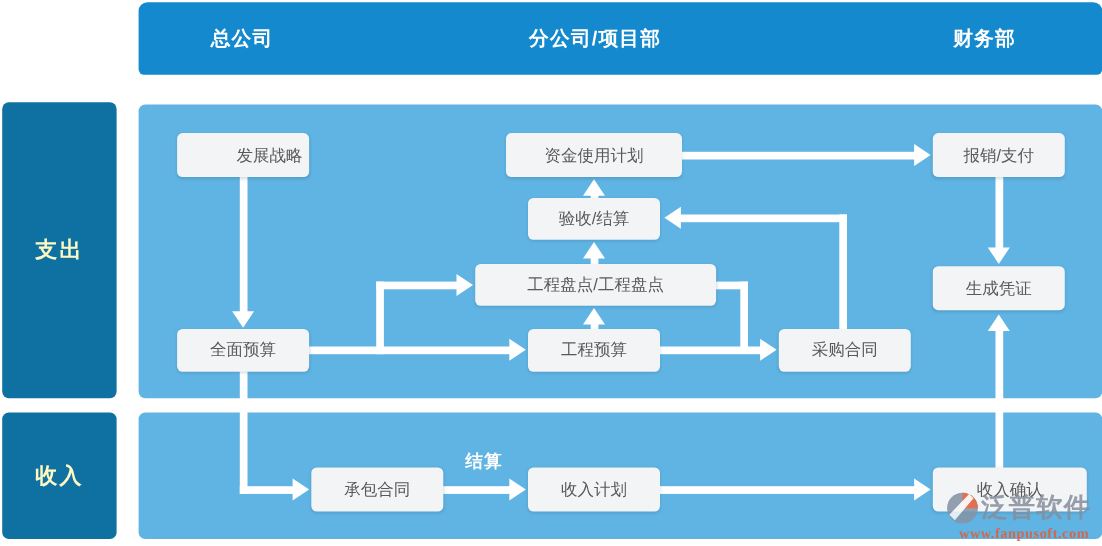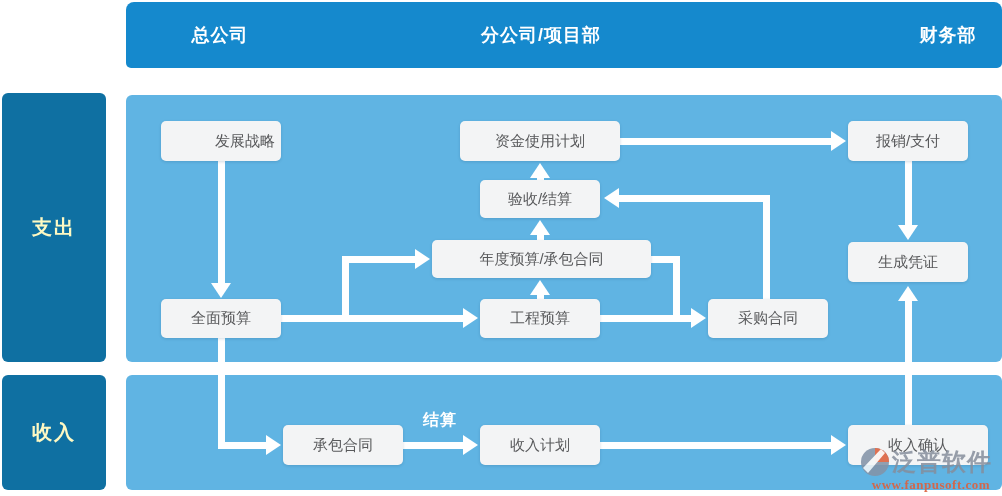--- a/index.html
+++ b/index.html
@@ -63,21 +63,21 @@
   .logo-icon{display:block;opacity:0.88;}
 </style>
 </head>
 <body>
 
 <div class="stage">
 
   <div class="swimlane-header">
     <span class="header-label" style="left:94px">总公司</span>
     <span class="header-label" style="left:415px">分公司/项目部</span>
-    <span class="header-label" style="left:822px">财务部</span>
+    <span class="header-label" style="left:769px">财务部</span>
   </div>
 
   <div class="lane-tab" style="top:93px;height:269px">
     <span>支出</span>
   </div>
   <div class="lane-tab" style="top:375px;height:115px">
     <span>收入</span>
   </div>
 
   <div class="lane-panel" style="top:95px;height:267px"></div>
@@ -114,21 +114,21 @@
       <div class="edge-seg" style="left: 399.5px; top: 441.5px; width: 67px; height: 7px;"></div>
       <div class="edge-head" style="border-bottom: 10px solid transparent; border-top: 10px solid transparent; border-left: 15px solid rgb(255, 255, 255); left: 463px; top: 435px;"></div>
       <div class="edge-seg" style="left: 596.5px; top: 441.5px; width: 238px; height: 7px;"></div>
       <div class="edge-head" style="border-bottom: 10px solid transparent; border-top: 10px solid transparent; border-left: 15px solid rgb(255, 255, 255); left: 831px; top: 435px;"></div>
       <div class="edge-seg" style="left: 904.5px; top: 297.5px; width: 7px; height: 131px;"></div>
       <div class="edge-head" style="border-right: 10px solid transparent; border-left: 10px solid transparent; border-bottom: 15px solid rgb(255, 255, 255); left: 898px; top: 286px;"></div>
       <div class="flow-node" style="left: 161px; top: 121px; width: 120px; height: 40px; padding-left: 48px;">发展战略</div>
       <div class="flow-node" style="left: 460px; top: 121px; width: 160px; height: 40px;">资金使用计划</div>
       <div class="flow-node" style="left: 848px; top: 121px; width: 120px; height: 40px;">报销/支付</div>
       <div class="flow-node" style="left: 480px; top: 180px; width: 120px; height: 38px;">验收/结算</div>
-      <div class="flow-node" style="left: 432px; top: 240px; width: 219px; height: 38px;">年度预算/承包合同</div>
+      <div class="flow-node" style="left: 432px; top: 240px; width: 219px; height: 38px;">工程盘点/工程盘点</div>
       <div class="flow-node" style="left: 848px; top: 242px; width: 120px; height: 40px;">生成凭证</div>
       <div class="flow-node" style="left: 161px; top: 299px; width: 120px; height: 39px;">全面预算</div>
       <div class="flow-node" style="left: 480px; top: 299px; width: 120px; height: 39px;">工程预算</div>
       <div class="flow-node" style="left: 708px; top: 299px; width: 120px; height: 39px;">采购合同</div>
       <div class="flow-node" style="left: 283px; top: 425px; width: 120px; height: 40px;">承包合同</div>
       <div class="flow-node" style="left: 480px; top: 425px; width: 120px; height: 40px; text-align: right;">收入计划</div>
       <div class="flow-node" style="left: 848px; top: 425px; width: 140px; height: 40px;">收入确认</div>
       <div class="edge-label" style="left: 440px; top: 420px;">结算</div>
     </div>
 

